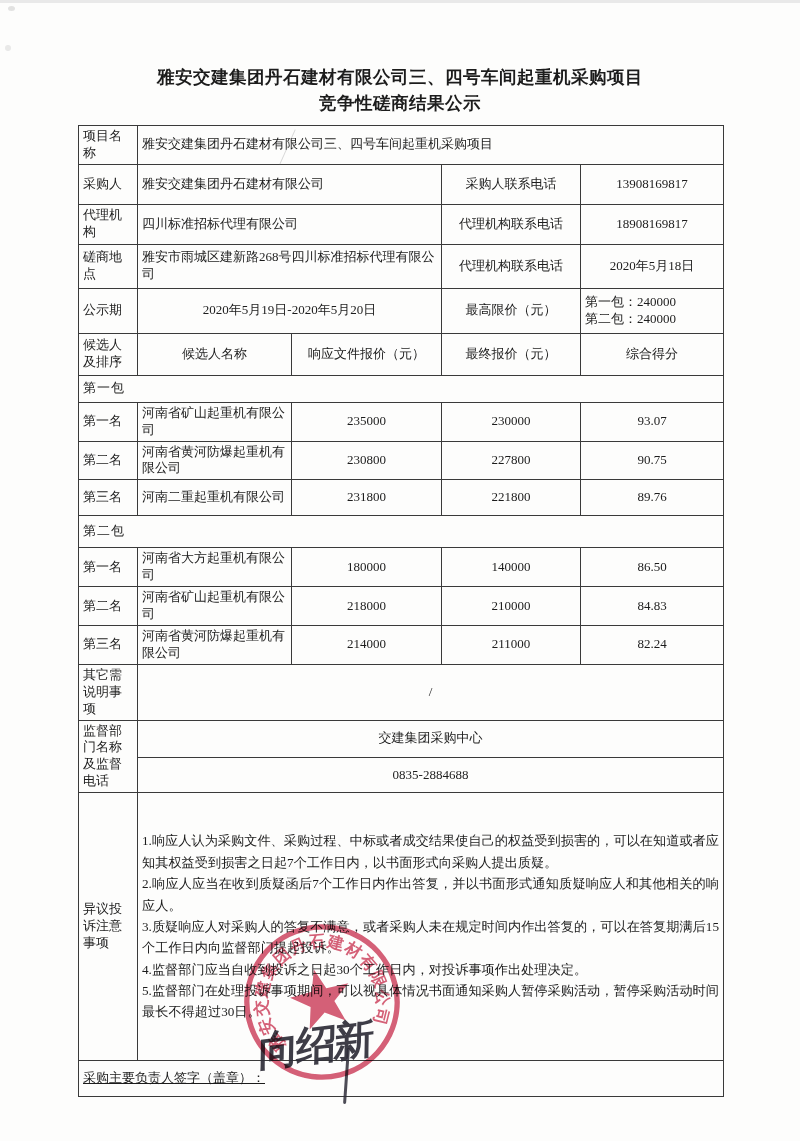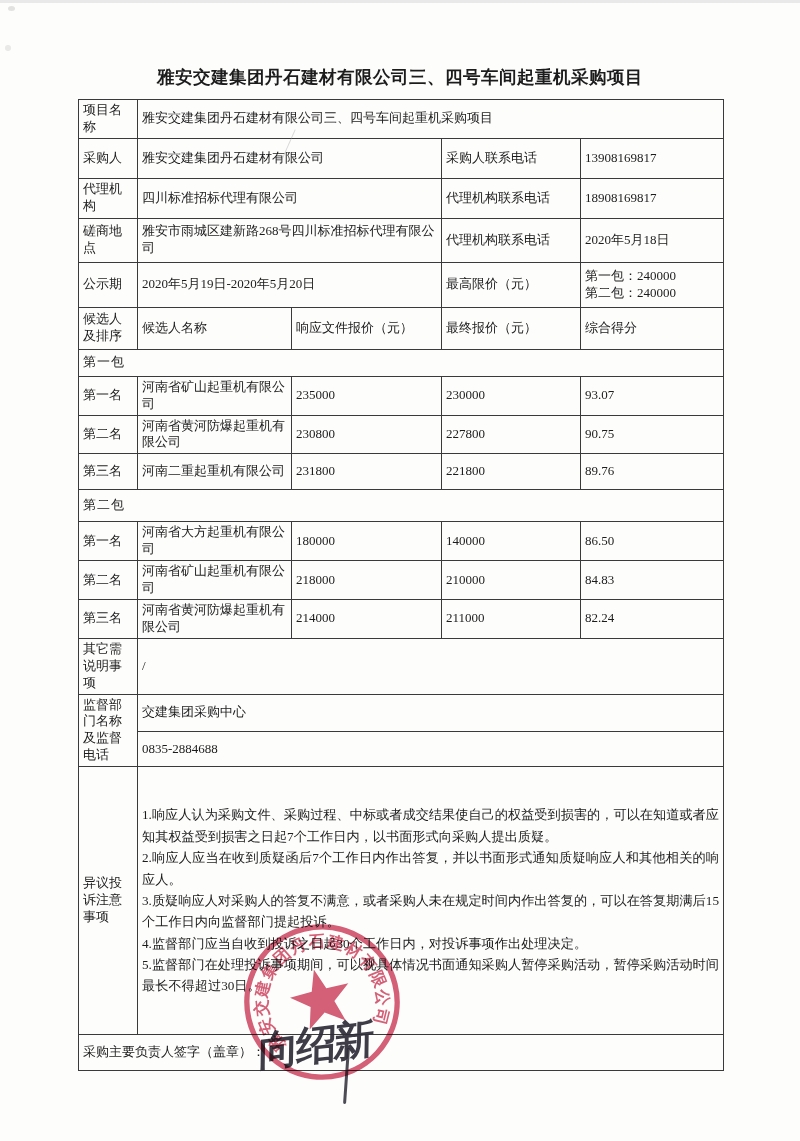--- a/index.html
+++ b/index.html
@@ -26,26 +26,26 @@
   }
   table.doc td{
     border:1.5px solid #3a3a3a;
     padding:2px 4px;
     line-height:1.3;
     vertical-align:middle;
     word-break:break-all;
   }
   td.lab{text-align:left;padding:2px 3px;}
   td.val{text-align:left;padding-left:8px;}
-  td.ctr{}
+  td.ctr{text-align:center;}
   td.band{letter-spacing:1px;}
   td.maxprice{padding-left:10px;line-height:1.45;}
   td.notes-cell{padding:0 10px;}
   .notes-inner{display:flex;flex-direction:column;justify-content:flex-end;height:100%;font-size:13.2px;line-height:1.62;text-align:justify;}
-  .sig-row-label{padding-left:4px;}
+  .sig-row-label{padding-left:4px;text-decoration:underline;}
 
   
   .signature{
     position:absolute;left:258px;top:1018px;
     font-size:41px;font-weight:700;color:#2e2d38;
     transform:rotate(-7deg) skewX(-8deg);
     letter-spacing:-3px;opacity:.92;
     font-family:"Liberation Serif","DejaVu Serif",serif;
     pointer-events:none;
   }
@@ -66,20 +66,21 @@
 </head>
 <body>
 
 <div class="scan-edge"></div>
 <div class="speck speck1"></div>
 <div class="speck speck2"></div>
 <div class="crease"></div>
 
 <div class="title">
   <div>雅安交建集团丹石建材有限公司三、四号车间起重机采购项目</div>
+  <div>竞争性磋商结果公示</div>
 </div>
 
 <table class="doc">
   <colgroup>
     <col style="width:59px">
       <col style="width:154px">
       <col style="width:150px">
       <col style="width:139px">
       <col style="width:143px">
   </colgroup>

